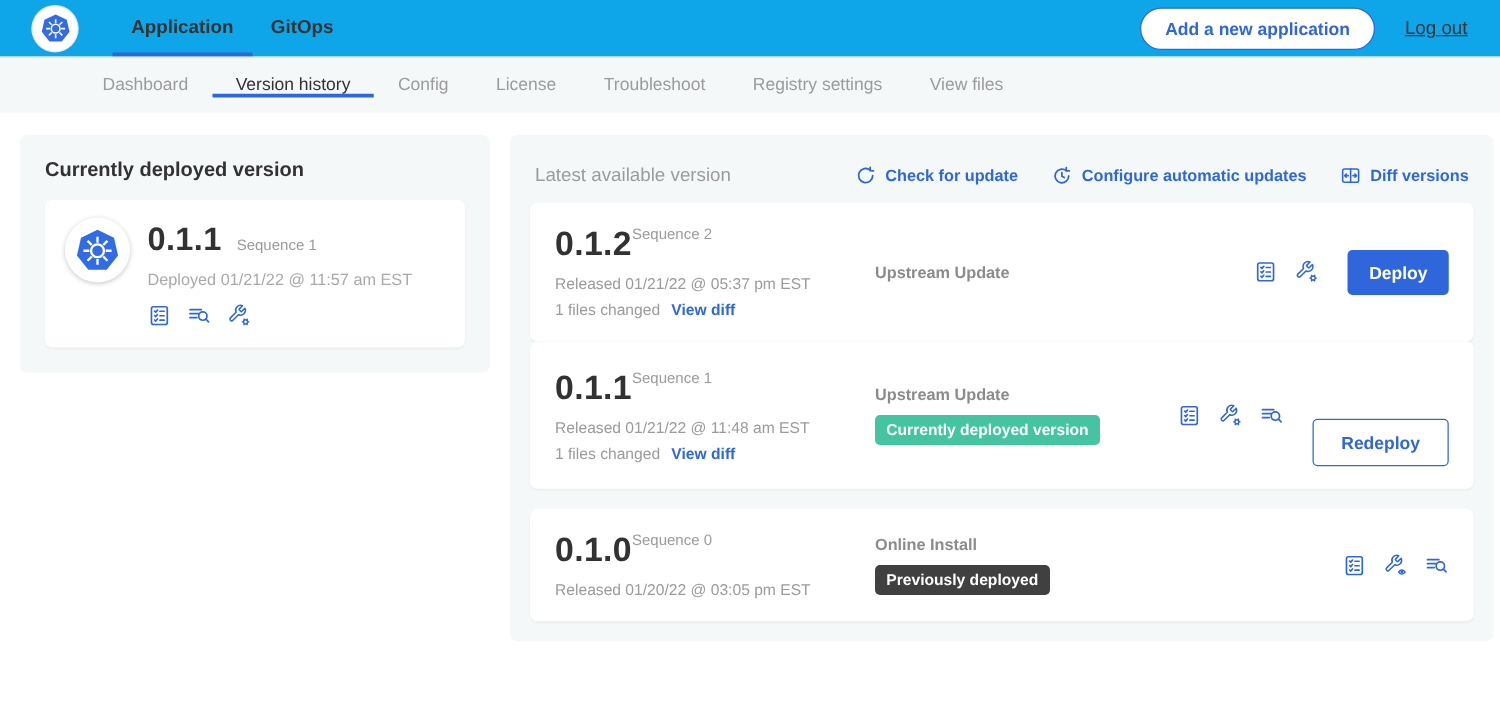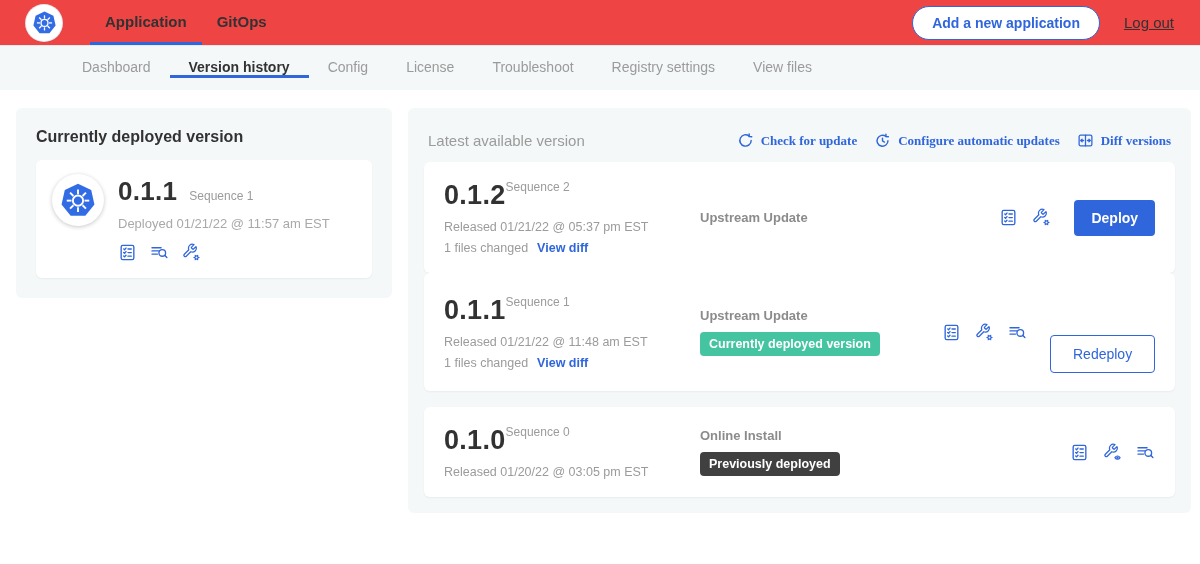--- a/index.html
+++ b/index.html
@@ -12,21 +12,21 @@
   }
   svg { display:block; }
 
   
   .header {
     height: 46px;
     display: flex;
     align-items: stretch;
     padding: 0 26px;
     border-bottom: 1px solid #e5e9ec;
-    background: #ef4444;
+    background: #0ea5e9;
   }
   .logo-badge {
     width: 36px; height: 36px;
     border-radius: 50%;
     background: #fff;
     box-shadow: 0 0 0 1px #e1e6ea, 0 1px 2px rgba(0,0,0,.08);
     display: flex; align-items: center; justify-content: center;
     align-self: center;
     margin-right: 28px;
     flex: none;
@@ -68,21 +68,21 @@
   .snav-item {
     display: flex; align-items: center;
     padding: 0 19px;
     font-size: 14px;
     color: #9b9b9b;
     border-bottom: 3px solid transparent;
     cursor: pointer;
   }
   .snav-item.active {
     color: #323232;
-    font-weight: 700;
+    font-weight: 400;
     border-bottom-color: #3066db;
   }
 
   
   .main {
     display: flex;
     gap: 16px;
     padding: 18px 16px;
     align-items: flex-start;
   }
@@ -118,21 +118,21 @@
 
   
   .avail-panel {
     flex: 1;
     background: #f5f8f9;
     border-radius: 6px;
     padding: 14px 16px 16px;
   }
   .avail-header { display: flex; align-items: center; margin: 10px 4px 13px; }
   .avail-title { font-size: 15px; color: #9b9b9b; }
-  .avail-actions { margin-left: auto; display: flex; gap: 17px; font-family: Liberation Serif, serif; }
+  .avail-actions { margin-left: auto; display: flex; gap: 27px; }
   .action-link {
     display: flex; align-items: center; gap: 7px;
     color: #3066db; font-size: 13px; font-weight: 700;
     cursor: pointer;
   }
   .action-link svg { width: 17px; height: 17px; }
 
   .version-card {
     background: #fff;
     border-radius: 6px;
@@ -165,21 +165,21 @@
     background: #3066db; color: #fff;
     border: none; border-radius: 4px;
     font-size: 14px; font-weight: 700; font-family: inherit;
     padding: 10px 17px;
     margin-left: 9px;
     cursor: pointer;
   }
   .btn-outline {
     background: #fff; color: #3066db;
     border: 1px solid #3066db; border-radius: 4px;
-    font-size: 14px; font-weight: 400; font-family: inherit;
+    font-size: 14px; font-weight: 700; font-family: inherit;
     padding: 10px 22px;
     margin-left: 9px;
     cursor: pointer;
     margin-top: 44px;
   }
   .other-title { font-size: 15px; color: #9b9b9b; margin: 27px 4px 14px; }
   .card-gap { margin-top: 16px; }
 </style>
 </head>
 <body>

